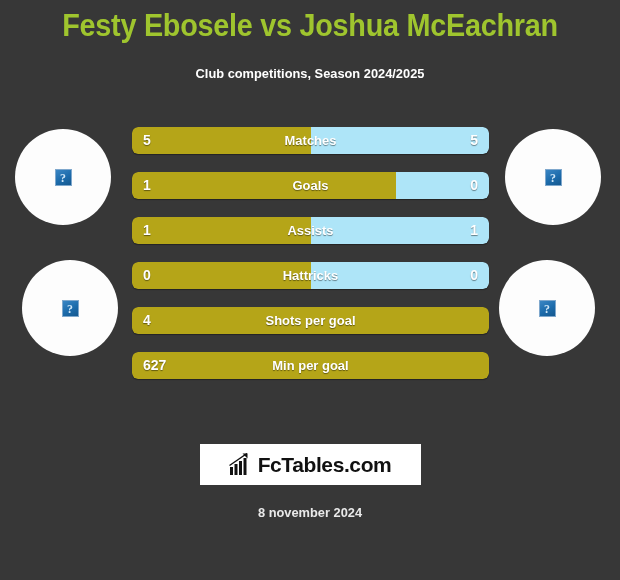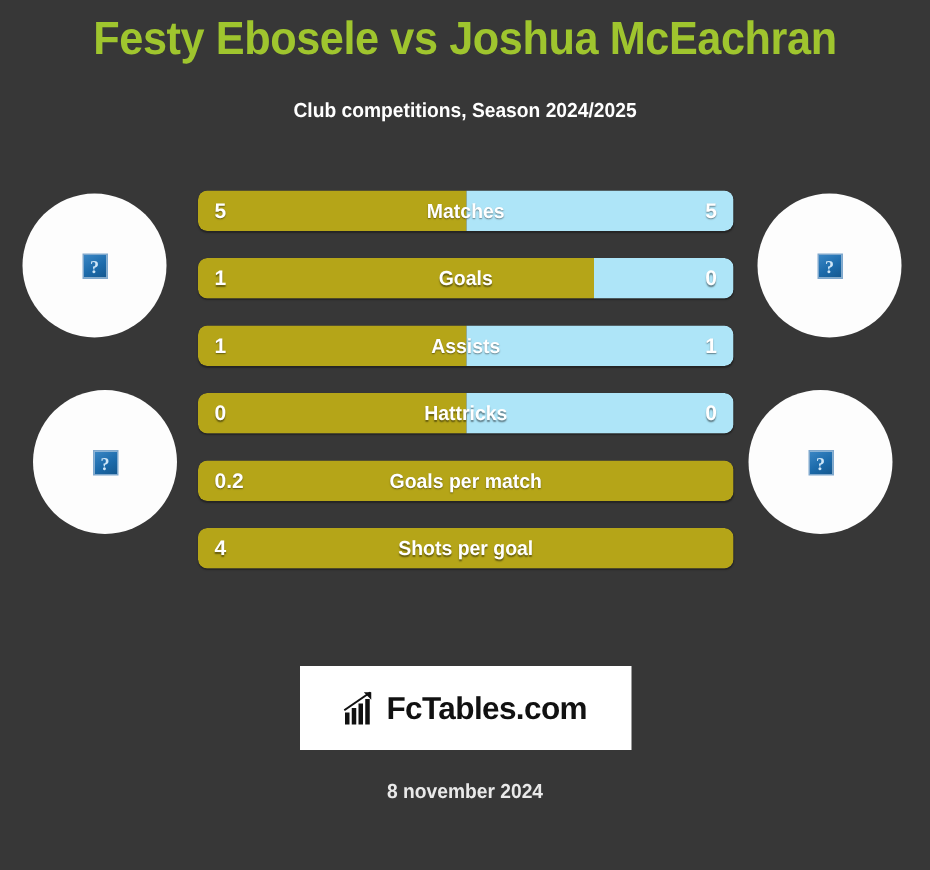--- a/index.html
+++ b/index.html
@@ -132,21 +132,21 @@
     width: 620px;
     text-align: center;
   }
   #fctables-logo {
     display: inline-flex;
     align-items: center;
     justify-content: center;
     gap: 4px;
     background: #ffffff;
     width: 221px;
-    height: 56px;
+    height: 41px;
     box-sizing: border-box;
   }
   #fctables-logo-text {
     color: #111111;
     font-size: 21px;
     font-weight: bold;
     letter-spacing: -0.4px;
     line-height: 21px;
   }
   #date-label {
@@ -202,27 +202,27 @@
     </div>
     <div class="stat-row">
       <div class="bar-left" style="width: 50%;"></div>
       <div class="bar-right" style="width: 50%;"></div>
       <div class="val-left">0</div>
       <div class="stat-label">Hattricks</div>
       <div class="val-right">0</div>
     </div>
     <div class="stat-row full">
       <div class="bar-left" style="width: 100%;"></div>
-      <div class="val-left">0.2</div>
-      <div class="stat-label">Goals per match</div>
+      <div class="val-left">4</div>
+      <div class="stat-label">Shots per goal</div>
     </div>
     <div class="stat-row full">
       <div class="bar-left" style="width: 100%;"></div>
-      <div class="val-left">4</div>
-      <div class="stat-label">Shots per goal</div>
+      <div class="val-left">627</div>
+      <div class="stat-label">Min per goal</div>
     </div>
   </div>
 
 <div id="footer">
   <div id="fctables-logo">
     <svg width="25" height="23" viewBox="0 0 25 23">
       <path d="M1 22 L1 14 L4 14 L4 22 Z" fill="#111"></path>
       <path d="M5.5 22 L5.5 11 L8.5 11 L8.5 22 Z" fill="#111"></path>
       <path d="M10 22 L10 8 L13 8 L13 22 Z" fill="#111"></path>
       <path d="M14.5 22 L14.5 5 L17.5 5 L17.5 22 Z" fill="#111"></path>

